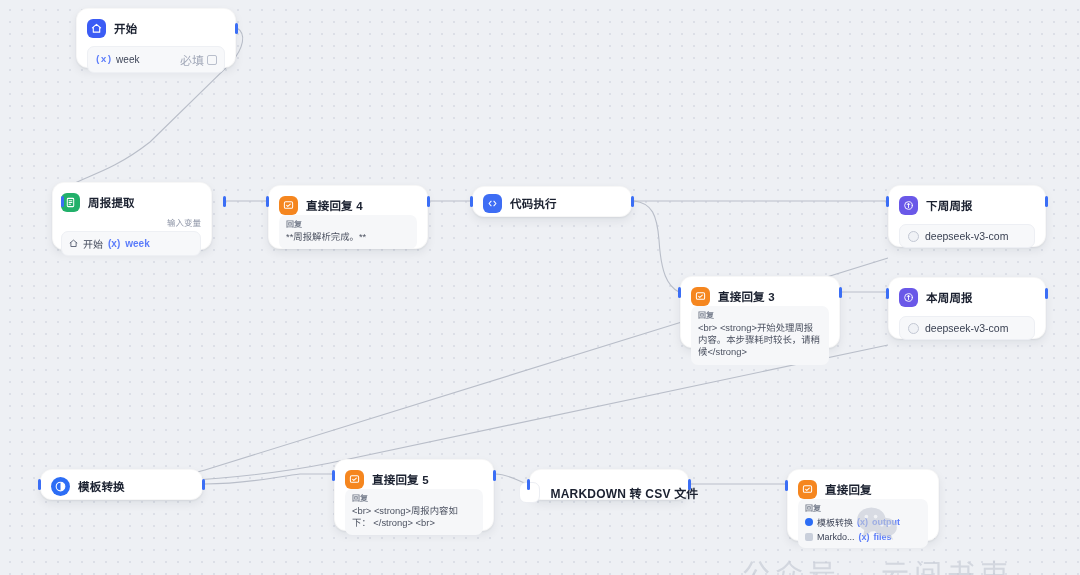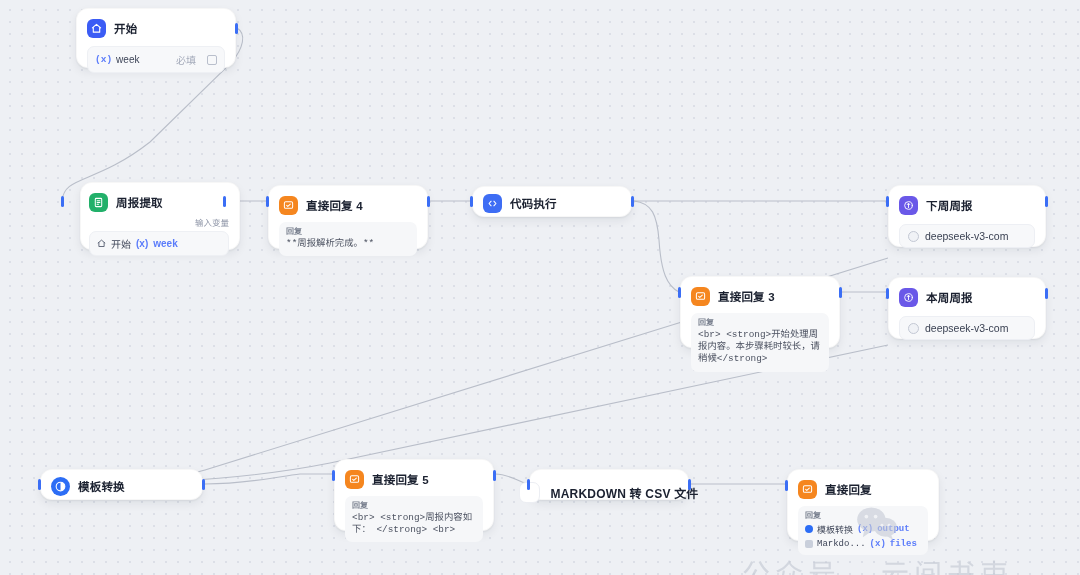--- a/index.html
+++ b/index.html
@@ -105,25 +105,25 @@
     align-items: center;
     gap: 4px;
   }
   .xtag {
     color: #5b7cfa;
     font-size: 9.5px;
     font-weight: bold;
     font-family: "Liberation Mono", "DejaVu Sans Mono", monospace;
   }
   .req {
-    font-size: 10px;
+    font-size: 12px;
     color: #a4aaba;
     display: flex;
     align-items: center;
-    gap: 11px;
+    gap: 3px;
     justify-content: space-between;
   }
   .req-box {
     width: 8px; height: 8px;
     border: 1px solid #b9bfcc;
     border-radius: 2px;
     display: inline-block;
   }
 
   .chip-box {
@@ -141,22 +141,20 @@
   .chip-box .mini-icon {
     width: 9px; height: 9px;
     flex: none;
   }
   .chip-var { color: #5b7cfa; font-weight: bold; }
 
   .reply-box {
     background: #f6f7f9;
     border-radius: 7px;
     padding: 5px 7px 6px 7px;
-    margin-top: 7px;
-    font-family: Liberation Mono, monospace;
   }
   .reply-label {
     font-size: 8px;
     color: #79808f;
     font-weight: bold;
     margin-bottom: 1px;
     line-height: 1.2;
   }
   .reply-text {
     font-size: 9.4px;
@@ -302,21 +300,21 @@
         <span>week</span>
       </span>
       <span class="req">
         <span>必填</span>
         <span class="req-box"></span>
       </span>
     </div>
   </div>
   <div class="port" style="left:235px; top:23px;"></div>
 
-  <div class="node" id="n-extract" style="left:80px; top:182px; width:160px; height:68px;padding-left:8px;">
+  <div class="node" id="n-extract" style="left:52px; top:182px; width:160px; height:68px;padding-left:8px;">
     <div class="node-head">
       <span class="nicon ic-green">
         <svg width="11" height="11" viewBox="0 0 24 24" fill="none" stroke="#fff" stroke-width="2.2" stroke-linecap="round" stroke-linejoin="round">
           <rect x="5" y="3" width="14" height="18" rx="2"></rect>
             <path d="M9 8h6M9 12h6M9 16h3"></path>
         </svg>
       </span>
       <span class="node-title">周报提取</span>
     </div>
     <div class="sub-label">输入变量</div>

